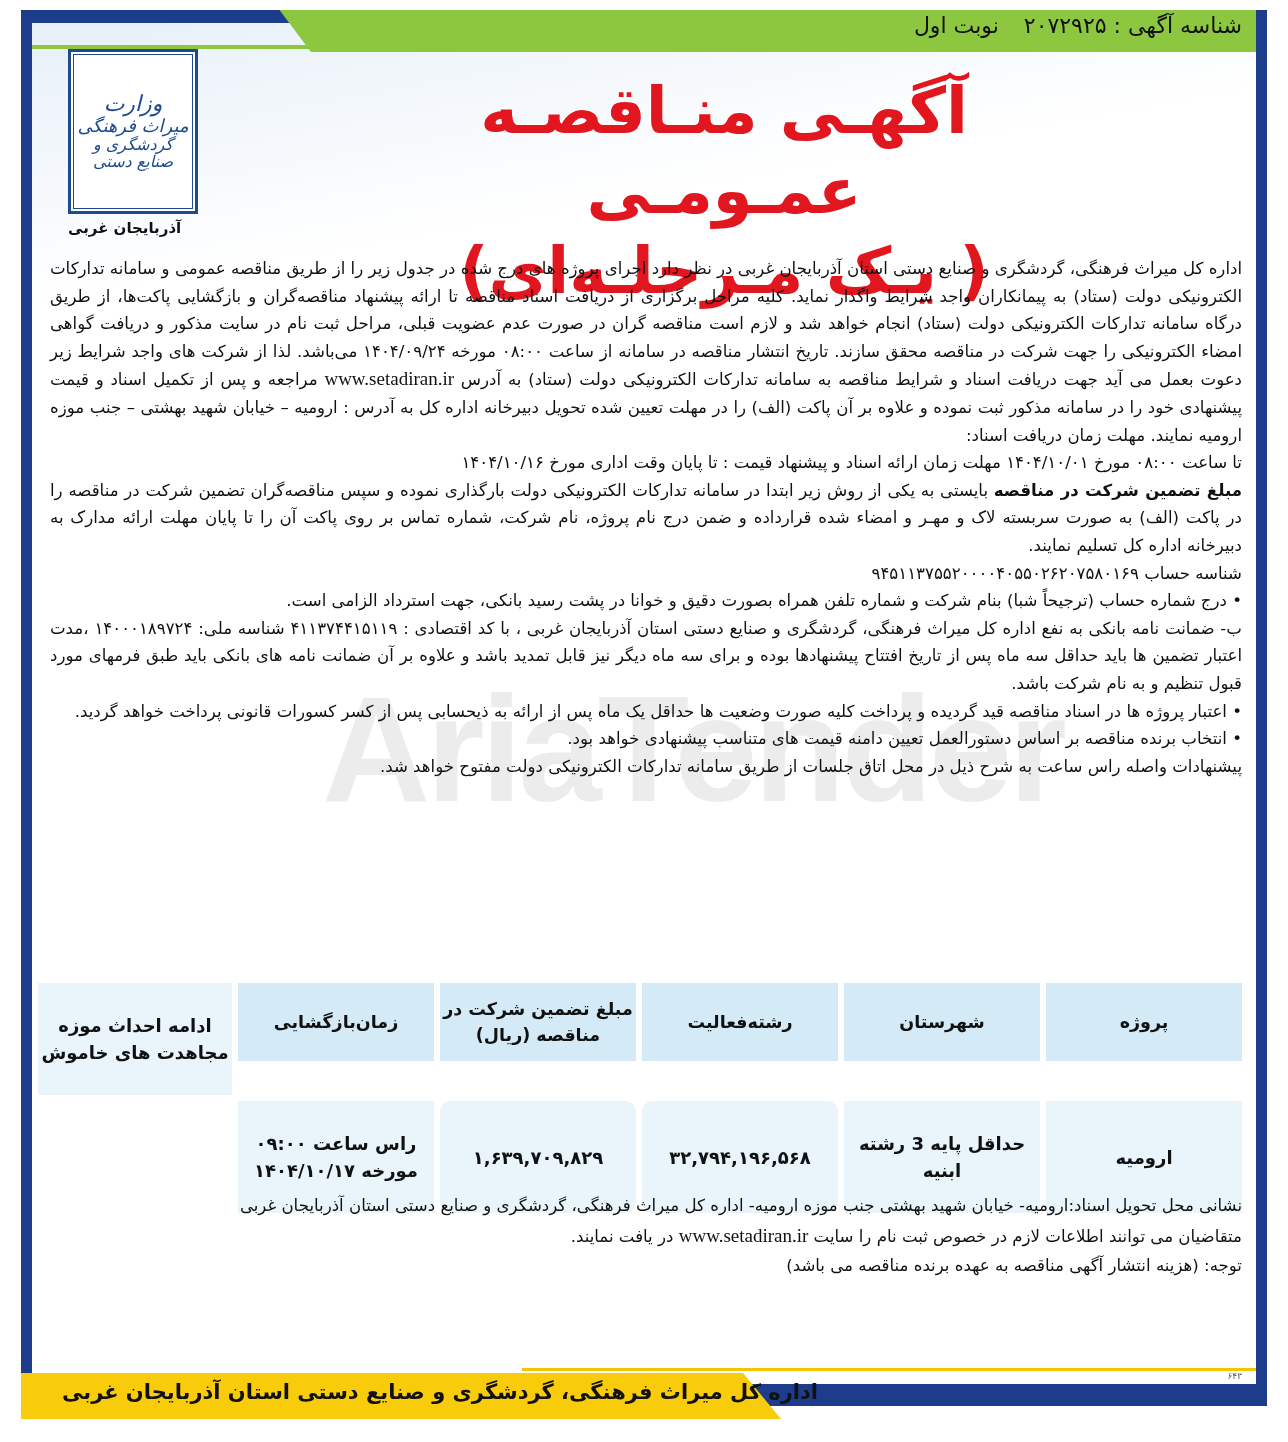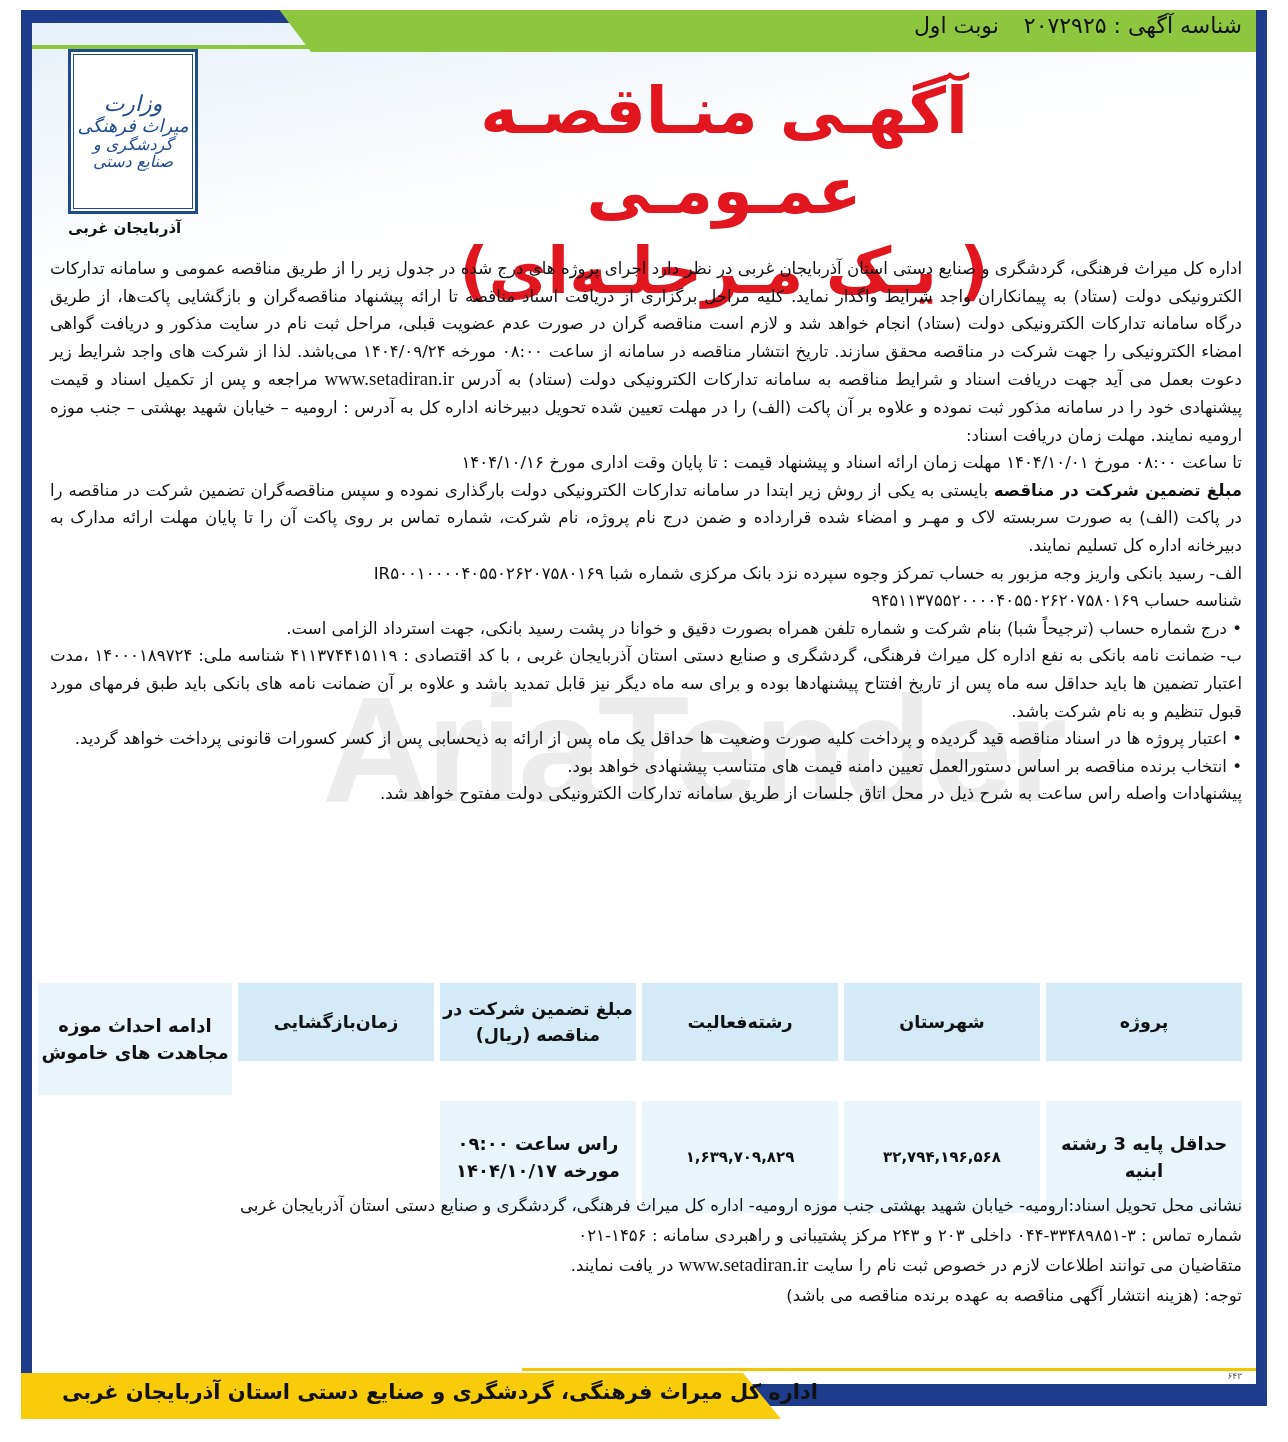--- a/index.html
+++ b/index.html
@@ -68,21 +68,21 @@
     display: grid; grid-template-columns: 196px 196px 196px 196px 196px 194px; gap: 6px 6px;
   }
   .tbl .hcell {
     background: #d4eaf7; height: 78px; display: flex; align-items: center; justify-content: center;
     text-align: center; font-weight: bold; font-size: 17.5px; line-height: 1.5; color: #111;
   }
   .tbl .dcell {
     background: #eaf4fb; height: 112px; display: flex; align-items: center; justify-content: center;
     text-align: center; font-weight: bold; font-size: 18px; line-height: 1.5; color: #111;
   }
-  .tbl .dcell.num { font-size: 15px; letter-spacing: 1px; }
+  .tbl .dcell.num { font-size: 18px; letter-spacing: 1px; border-radius: 11px; }
   .footer-text {
     position: absolute; left: 18px; right: 14px; top: 1168px; direction: rtl; text-align: right;
     font-size: 16.6px; line-height: 29.5px; color: #111;
   }
   .footer-text p { margin: 0; }
   .footer-text .latin { font-family: "Liberation Serif", serif; font-size: 19px; direction: ltr; unicode-bidi: embed; }
   .dates {
     position: absolute; right: 14px; top: 1324px; direction: rtl; font-size: 13.5px; color: #111;
   }
   .dates span { margin-left: 42px; }
@@ -134,46 +134,45 @@
       <p>
         <span>اداره کل میراث فرهنگی، گردشگری و صنایع دستی استان آذربایجان غربی در نظر دارد اجرای پروژه های درج شده در جدول زیر را از طریق مناقصه عمومی و سامانه تدارکات الکترونیکی دولت (ستاد) به پیمانکاران واجد شرایط واگذار نماید. کلیه مراحل برگزاری از دریافت اسناد مناقصه تا ارائه پیشنهاد مناقصه‌گران و بازگشایی پاکت‌ها، از طریق درگاه سامانه تدارکات الکترونیکی دولت (ستاد) انجام خواهد شد و لازم است مناقصه گران در صورت عدم عضویت قبلی، مراحل ثبت نام در سایت مذکور و دریافت گواهی امضاء الکترونیکی را جهت شرکت در مناقصه محقق سازند. تاریخ انتشار مناقصه در سامانه از ساعت ۰۸:۰۰ مورخه ۱۴۰۴/۰۹/۲۴ می‌باشد. لذا از شرکت های واجد شرایط زیر دعوت بعمل می آید جهت دریافت اسناد و شرایط مناقصه به سامانه تدارکات الکترونیکی دولت (ستاد) به آدرس</span>
         <span class="latin">www.setadiran.ir</span>
         <span>مراجعه و پس از تکمیل اسناد و قیمت پیشنهادی خود را در سامانه مذکور ثبت نموده و علاوه بر آن پاکت (الف) را در مهلت تعیین شده تحویل دبیرخانه اداره کل به آدرس : ارومیه – خیابان شهید بهشتی – جنب موزه ارومیه نمایند. مهلت زمان دریافت اسناد:</span>
       </p>
       <p class="indent-end">تا ساعت ۰۸:۰۰ مورخ ۱۴۰۴/۱۰/۰۱ مهلت زمان ارائه اسناد و پیشنهاد قیمت : تا پایان وقت اداری مورخ ۱۴۰۴/۱۰/۱۶</p>
       <p>
         <span class="bold">مبلغ تضمین شرکت در مناقصه</span>
         <span>بایستی به یکی از روش زیر ابتدا در سامانه تدارکات الکترونیکی دولت بارگذاری نموده و سپس مناقصه‌گران تضمین شرکت در مناقصه را در پاکت (الف) به صورت سربسته لاک و مهـر و امضاء شده قرارداده و ضمن درج نام پروژه، نام شرکت، شماره تماس بر روی پاکت آن را تا پایان مهلت ارائه مدارک به دبیرخانه اداره کل تسلیم نمایند.</span>
       </p>
-      <p class="indent-end">الف- رسید بانکی واریز وجه مزبور به حساب تمرکز وجوه سپرده نزد بانک مرکزی شماره شبا IR۵۰۰۱۰۰۰۰۴۰۵۵۰۲۶۲۰۷۵۸۰۱۶۹</p>
       <p class="indent-end">شناسه حساب ۹۴۵۱۱۳۷۵۵۲۰۰۰۰۴۰۵۵۰۲۶۲۰۷۵۸۰۱۶۹</p>
       <p class="indent-end">• درج شماره حساب (ترجیحاً شبا) بنام شرکت و شماره تلفن همراه بصورت دقیق و خوانا در پشت رسید بانکی، جهت استرداد الزامی است.</p>
       <p>ب- ضمانت نامه بانکی به نفع اداره کل میراث فرهنگی، گردشگری و صنایع دستی استان آذربایجان غربی ، با کد اقتصادی : ۴۱۱۳۷۴۴۱۵۱۱۹ شناسه ملی: ۱۴۰۰۰۱۸۹۷۲۴ ،مدت اعتبار تضمین ها باید حداقل سه ماه پس از تاریخ افتتاح پیشنهادها بوده و برای سه ماه دیگر نیز قابل تمدید باشد و علاوه بر آن ضمانت نامه های بانکی باید طبق فرمهای مورد قبول تنظیم و به نام شرکت باشد.</p>
       <p>• اعتبار پروژه ها در اسناد مناقصه قید گردیده و پرداخت کلیه صورت وضعیت ها حداقل یک ماه پس از ارائه به ذیحسابی پس از کسر کسورات قانونی پرداخت خواهد گردید.</p>
       <p class="indent-end">• انتخاب برنده مناقصه بر اساس دستورالعمل تعیین دامنه قیمت های متناسب پیشنهادی خواهد بود.</p>
       <p class="indent-end">پیشنهادات واصله راس ساعت به شرح ذیل در محل اتاق جلسات از طریق سامانه تدارکات الکترونیکی دولت مفتوح خواهد شد.</p>
     </div>
 
     <div class="tbl">
       <div class="hcell">پروژه</div>
       <div class="hcell">شهرستان</div>
       <div class="hcell">رشته‌فعالیت</div>
       <div class="hcell">مبلغ تضمین شرکت در مناقصه (ریال)</div>
       <div class="hcell">زمان‌بازگشایی</div>
 
       <div class="dcell">ادامه احداث موزه مجاهدت های خاموش</div>
+      <div class="dcell">ارومیه</div>
       <div class="dcell">حداقل پایه 3 رشته ابنیه</div>
       <div class="dcell num">۳۲,۷۹۴,۱۹۶,۵۶۸</div>
       <div class="dcell num">۱,۶۳۹,۷۰۹,۸۲۹</div>
       <div class="dcell">راس ساعت ۰۹:۰۰ مورخه ۱۴۰۴/۱۰/۱۷</div>
     </div>
 
     <div class="footer-text">
       <p>نشانی محل تحویل اسناد:ارومیه- خیابان شهید بهشتی جنب موزه ارومیه- اداره کل میراث فرهنگی، گردشگری و صنایع دستی استان آذربایجان غربی</p>
-      <p>شماره تماس : ۳-۳۳۴۸۹۸۵۱-۰۴۴ داخلی ۲۰۳ و ۲۴۳ مرکز پشتیبانی و راهبردی سامانه : ۱۴۵۶-۰۲۱</p>
       <p>
         <span>متقاضیان می توانند اطلاعات لازم در خصوص ثبت نام را سایت</span>
         <span class="latin">www.setadiran.ir</span>
         <span>در یافت نمایند.</span>
       </p>
       <p>توجه: (هزینه انتشار آگهی مناقصه به عهده برنده مناقصه می باشد)</p>
     </div>
 
     <div class="yellow-line"></div>
     <div class="page-num">۶۴۳</div>

